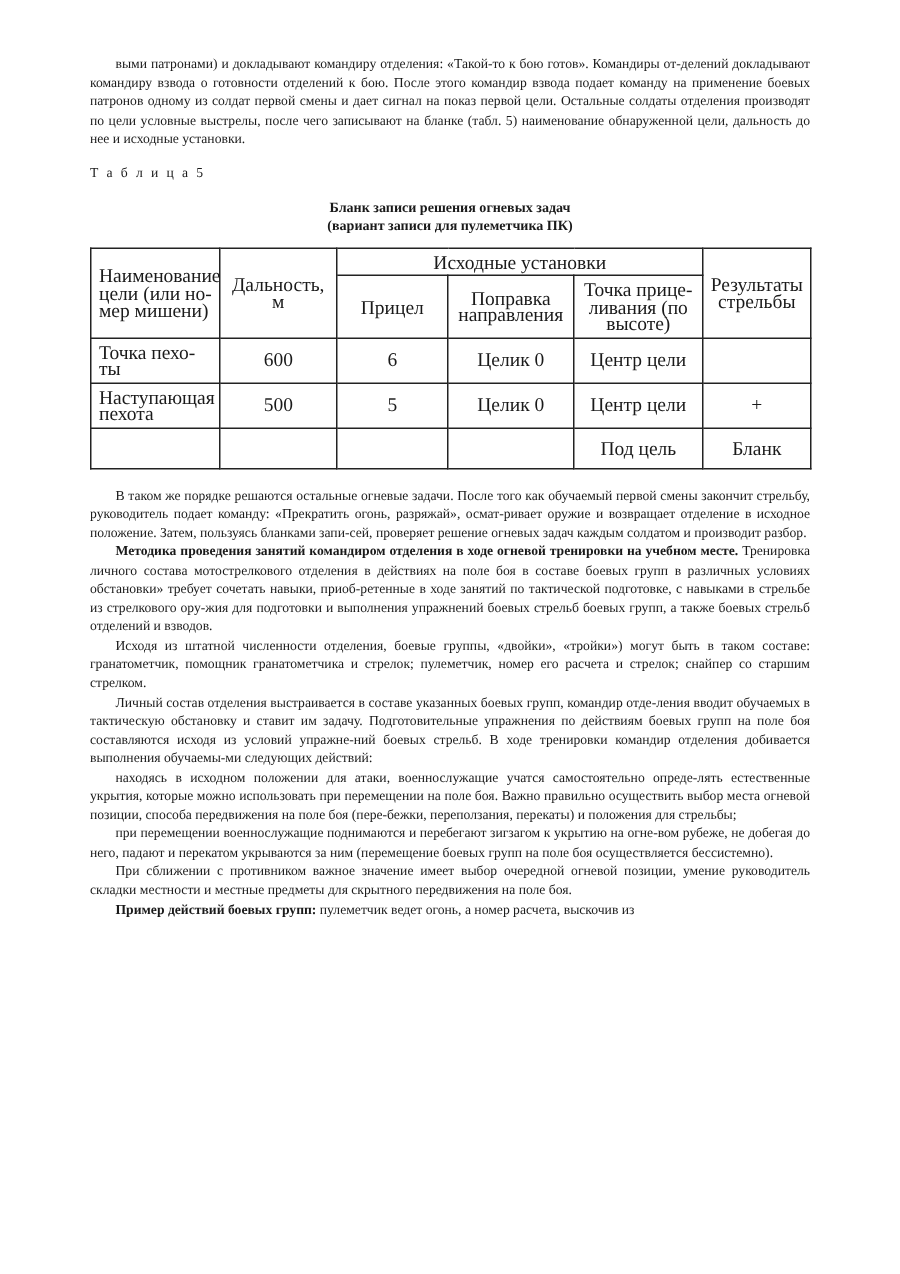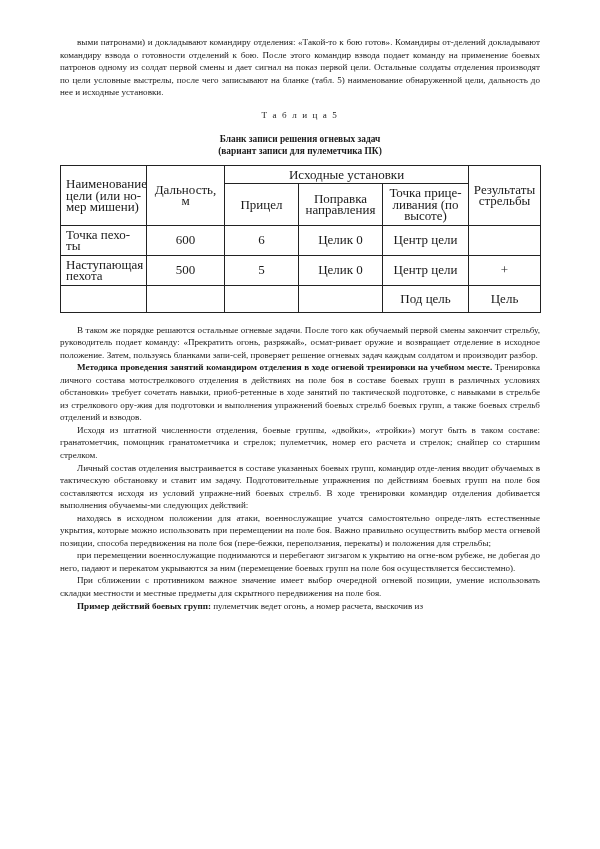--- a/index.html
+++ b/index.html
@@ -33,21 +33,21 @@
   .intro-par {
     text-indent: 0;
   }
   b.lead {
     font-weight: bold;
   }
   .table-caption {
     margin: 0;
     padding-top: 10px;
     font-size: 9.1px;
-    text-align: center;
+    text-align: left;
     letter-spacing: 1.6px;
     line-height: 13px;
   }
   .table-title {
     margin: 0;
     padding-top: 11px;
     padding-bottom: 7px;
     font-size: 9.4px;
     font-weight: bold;
     text-align: center;
@@ -142,35 +142,35 @@
         <td>Целик 0</td>
         <td class="cell-aim">Центр цели</td>
         <td>+</td>
       </tr>
       <tr class="row-d3">
         <td class="cell-name"></td>
         <td></td>
         <td></td>
         <td></td>
         <td class="cell-aim">Под цель</td>
-        <td>Цель</td>
+        <td>Бланк</td>
       </tr>
     </tbody>
   </table>
 
   <div class="gap-after-table"></div>
 
   <div class="par-block">
     <p class="body-par">В таком же порядке решаются остальные огневые задачи. После того как обучаемый первой смены закончит стрельбу, руководитель подает команду: «Прекратить огонь, разряжай», осмат-ривает оружие и возвращает отделение в исходное положение. Затем, пользуясь бланками запи-сей, проверяет решение огневых задач каждым солдатом и производит разбор.</p>
 
     <p class="body-par"><b class="lead">Методика проведения занятий командиром отделения в ходе огневой тренировки на учебном месте.</b><span> Тренировка личного состава мотострелкового отделения в действиях на поле боя в составе боевых групп в различных условиях обстановки» требует сочетать навыки, приоб-ретенные в ходе занятий по тактической подготовке, с навыками в стрельбе из стрелкового ору-жия для подготовки и выполнения упражнений боевых стрельб боевых групп, а также боевых стрельб отделений и взводов.</span></p>
 
     <p class="body-par">Исходя из штатной численности отделения, боевые группы, «двойки», «тройки») могут быть в таком составе: гранатометчик, помощник гранатометчика и стрелок; пулеметчик, номер его расчета и стрелок; снайпер со старшим стрелком.</p>
     <p class="body-par">Личный состав отделения выстраивается в составе указанных боевых групп, командир отде-ления вводит обучаемых в тактическую обстановку и ставит им задачу. Подготовительные упражнения по действиям боевых групп на поле боя составляются исходя из условий упражне-ний боевых стрельб. В ходе тренировки командир отделения добивается выполнения обучаемы-ми следующих действий:</p>
     <p class="body-par">находясь в исходном положении для атаки, военнослужащие учатся самостоятельно опреде-лять естественные укрытия, которые можно использовать при перемещении на поле боя. Важно правильно осуществить выбор места огневой позиции, способа передвижения на поле боя (пере-бежки, переползания, перекаты) и положения для стрельбы;</p>
     <p class="body-par">при перемещении военнослужащие поднимаются и перебегают зигзагом к укрытию на огне-вом рубеже, не добегая до него, падают и перекатом укрываются за ним (перемещение боевых групп на поле боя осуществляется бессистемно).</p>
-    <p class="body-par">При сближении с противником важное значение имеет выбор очередной огневой позиции, умение использовать складки местности и местные предметы для скрытного передвижения на поле боя.</p>
+    <p class="body-par">При сближении с противником важное значение имеет выбор очередной огневой позиции, умение руководитель складки местности и местные предметы для скрытного передвижения на поле боя.</p>
 
     <p class="body-par"><b class="lead">Пример действий боевых групп:</b><span> пулеметчик ведет огонь, а номер расчета, выскочив из</span></p>
   </div>
 
   <div class="tail-pad"></div>
 </div>
 
 </body></html>

